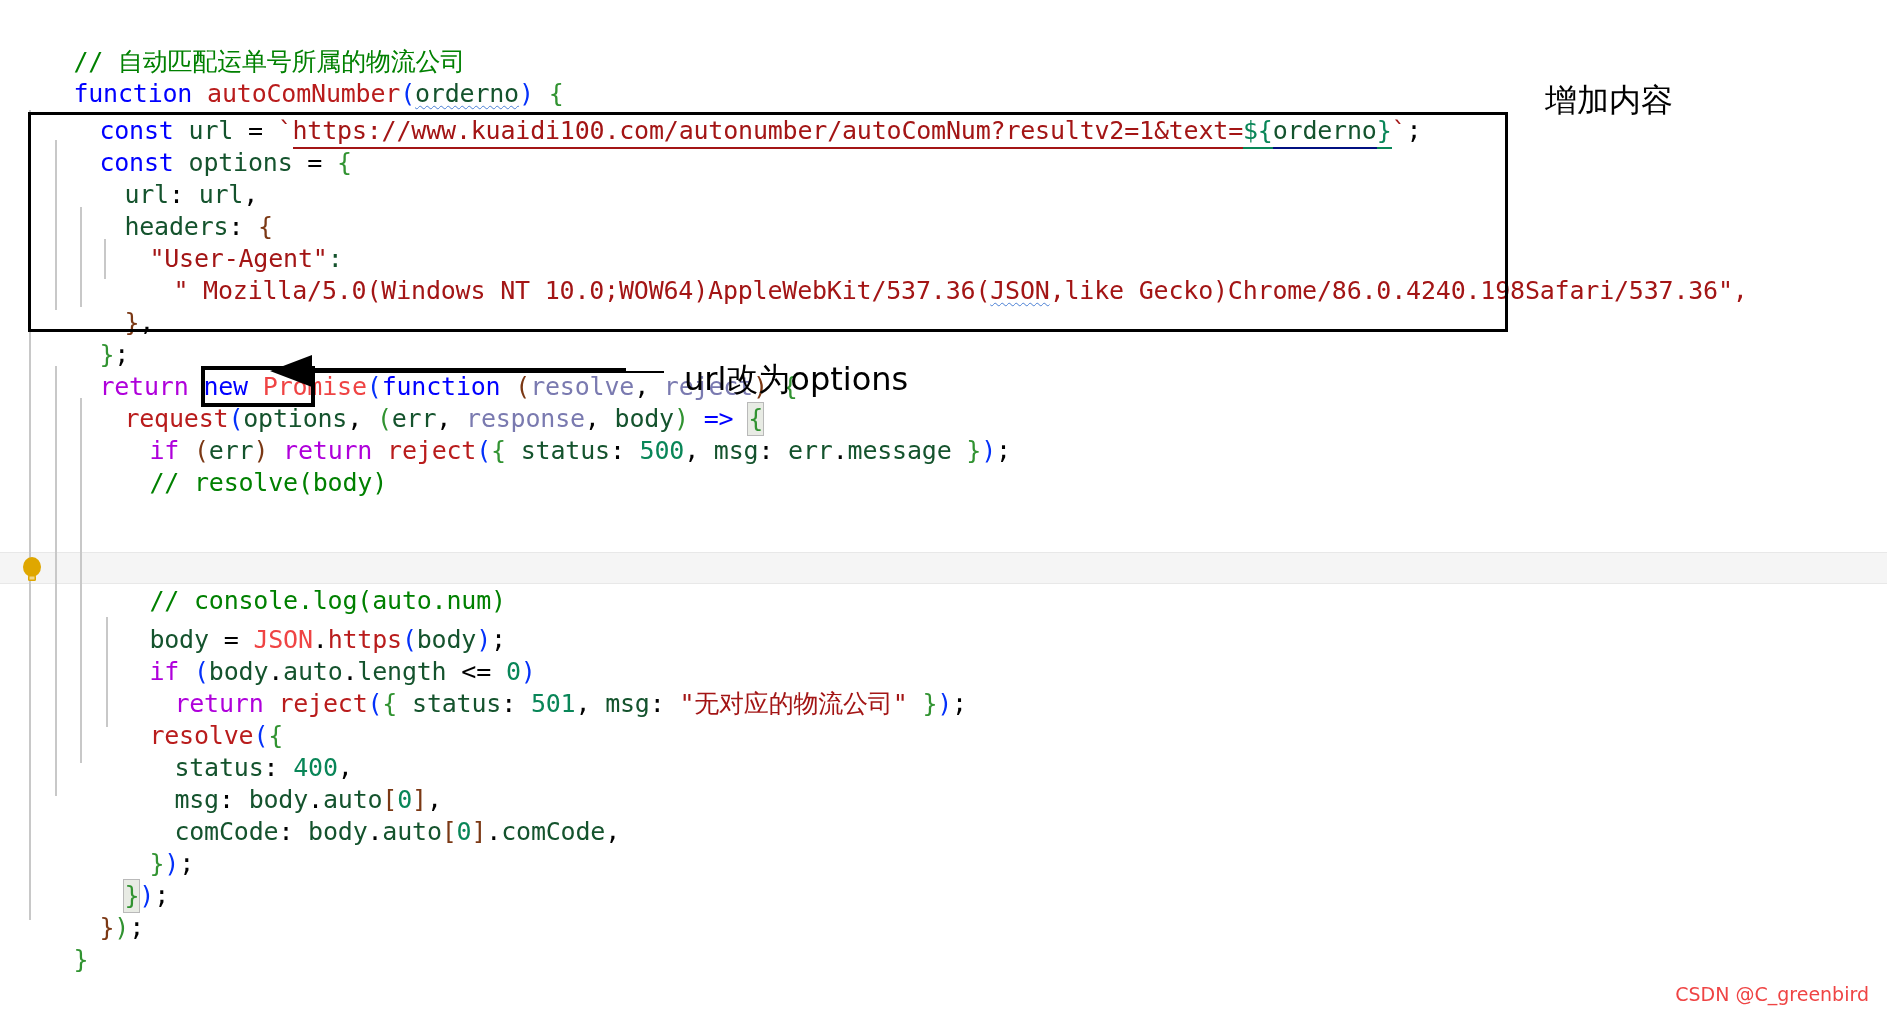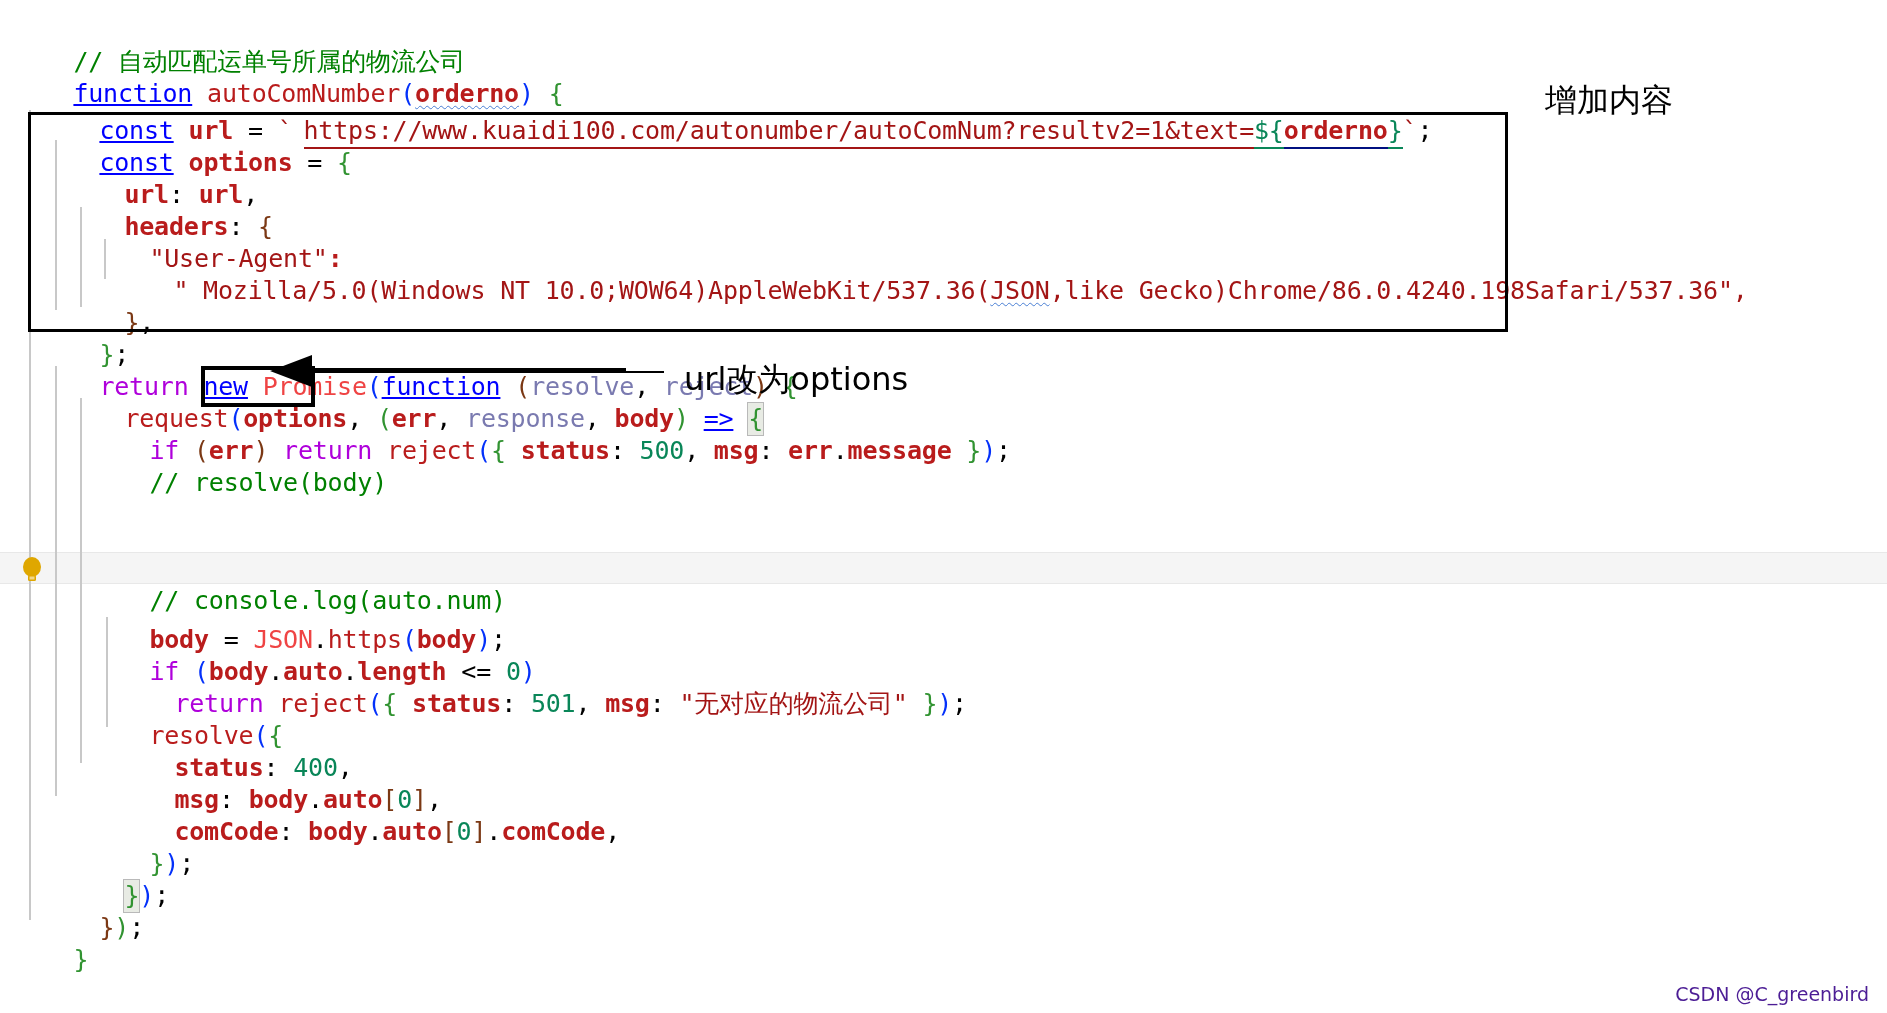--- a/index.html
+++ b/index.html
@@ -54,44 +54,43 @@
 
   
   .indent-guide {
     position: absolute;
     width: 2px;
     background: #c8c8c8;
   }
 
   
   .t-com   { color: #008000; }
-  .t-kw    { color: #0000ff; text-decoration: underline; }
+  .t-kw    { color: #0000ff; }
   .t-kw2   { color: #af00db; }
   .t-fn    { color: #b91c1c; }
-  .t-var   { color: #b91c1c; font-weight: bold; }
+  .t-var   { color: #14532d; }
   .t-str   { color: #a31515; }
   .t-num   { color: #098658; }
   .t-br1   { color: #0431fa; }
   .t-br2   { color: #319331; }
   .t-br3   { color: #7b3814; }
   .t-type  { color: #ef4444; }
   .t-param { color: #7a7ab0; }
   .t-plain { color: #000000; }
 
   
   .squiggle {
     text-decoration: underline;
     text-decoration-style: wavy;
     text-decoration-color: #4a7fd4;
     text-decoration-thickness: 1px;
     text-underline-offset: 3px;
   }
   .url-underline {
     border-bottom: 2px solid #a31515;
-    margin-left: 11px;
   }
   .url-underline-g {
     border-bottom: 2px solid #098658;
   }
   .url-underline-b {
     border-bottom: 2px solid #001080;
   }
 
   
   .bracket-hl {
@@ -127,21 +126,21 @@
     position: absolute;
   }
 
   
   #watermark {
     position: absolute;
     right: 18px;
     bottom: 8px;
     font-family: "DejaVu Sans", "Liberation Sans", sans-serif;
     font-size: 19px;
-    color: #4c1d95;
+    color: #ef4444;
     white-space: nowrap;
   }
 </style>
 </head>
 <body>
 
 <div id="editor">
 
   <div class="line-highlight" style="top:552px;"></div>
 

